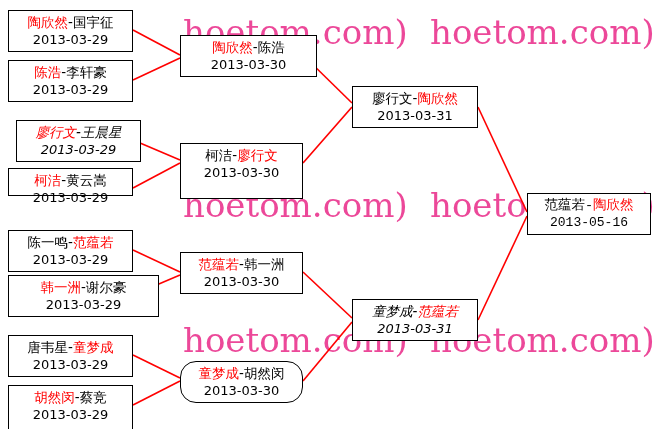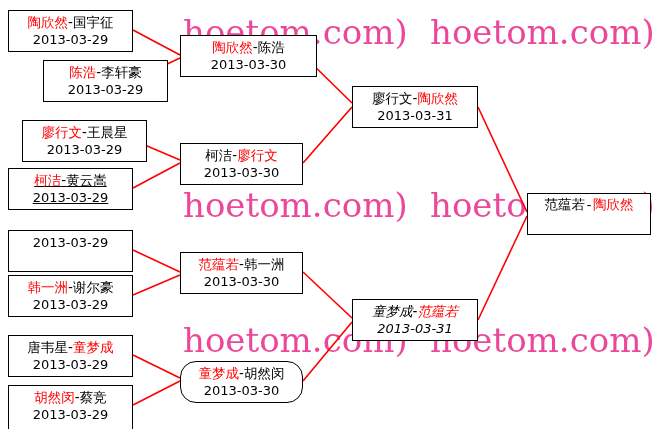--- a/index.html
+++ b/index.html
@@ -108,60 +108,61 @@
       <path d="M478,107 L527,212"></path>
       <path d="M478,320 L527,216"></path>
     </g>
   </svg>
 
   <div class="match" style="left:8px; top:10px; width:125px; height:42px;">
     <div class="players"><span class="red">陶欣然</span><span class="blk">-</span><span class="blk">国宇征</span></div>
     <div class="date">2013-03-29</div>
   </div>
 
-  <div class="match" style="left:8px; top:60px; width:125px; height:42px;margin-left:35px;">
+  <div class="match" style="left:8px; top:60px; width:125px; height:42px;">
     <div class="players"><span class="red">陈浩</span><span class="blk">-</span><span class="blk">李轩豪</span></div>
     <div class="date">2013-03-29</div>
   </div>
 
-  <div class="match" style="left:22px; top:120px; width:125px; height:42px;">
+  <div class="match" style="left:16px; top:120px; width:125px; height:42px;font-style:italic;">
     <div class="players"><span class="red">廖行文</span><span class="blk">-</span><span class="blk">王晨星</span></div>
     <div class="date">2013-03-29</div>
   </div>
 
-  <div class="match" style="left:8px; top:168px; width:125px; height:42px;text-decoration:underline;">
+  <div class="match" style="left:8px; top:168px; width:125px; height:28px;">
     <div class="players"><span class="red">柯洁</span><span class="blk">-</span><span class="blk">黄云嵩</span></div>
     <div class="date">2013-03-29</div>
   </div>
 
   <div class="match" style="left:8px; top:230px; width:125px; height:42px;">
+    <div class="players"><span class="blk">陈一鸣</span><span class="blk">-</span><span class="red">范蕴若</span></div>
     <div class="date">2013-03-29</div>
   </div>
 
-  <div class="match" style="left:8px; top:275px; width:125px; height:42px;text-align:center;">
+  <div class="match" style="left:8px; top:275px; width:151px; height:42px;text-align:center;">
     <div class="players"><span class="red">韩一洲</span><span class="blk">-</span><span class="blk">谢尔豪</span></div>
     <div class="date">2013-03-29</div>
   </div>
 
   <div class="match" style="left:8px; top:335px; width:125px; height:42px;">
     <div class="players"><span class="blk">唐韦星</span><span class="blk">-</span><span class="red">童梦成</span></div>
     <div class="date">2013-03-29</div>
   </div>
 
   <div class="match" style="left:8px; top:385px; width:125px; height:58px;">
     <div class="players"><span class="red">胡然闵</span><span class="blk">-</span><span class="blk">蔡竞</span></div>
     <div class="date">2013-03-29</div>
   </div>
 
   <div class="match" style="left:180px; top:35px; width:137px; height:42px;">
     <div class="players"><span class="red">陶欣然</span><span class="blk">-</span><span class="blk">陈浩</span></div>
     <div class="date">2013-03-30</div>
   </div>
 
-  <div class="match" style="left:180px; top:143px; width:123px; height:42px;">
+  <div class="match" style="left:180px; top:143px; width:123px; height:56px;">
     <div class="players"><span class="blk">柯洁</span><span class="blk">-</span><span class="red">廖行文</span></div>
     <div class="date">2013-03-30</div>
   </div>
 
   <div class="match" style="left:180px; top:252px; width:123px; height:42px;">
     <div class="players"><span class="red">范蕴若</span><span class="blk">-</span><span class="blk">韩一洲</span></div>
     <div class="date">2013-03-30</div>
   </div>
 
   <div class="match" style="left:180px; top:361px; width:123px; height:42px;border-radius:16px;">
@@ -174,15 +175,16 @@
     <div class="date">2013-03-31</div>
   </div>
 
   <div class="match" style="left:352px; top:299px; width:126px; height:42px;font-style:italic;">
     <div class="players"><span class="blk">童梦成</span><span class="blk">-</span><span class="red">范蕴若</span></div>
     <div class="date">2013-03-31</div>
   </div>
 
   <div class="match" style="left:527px; top:193px; width:124px; height:42px;font-family:Liberation Mono, monospace;">
     <div class="players"><span class="blk">范蕴若</span><span class="blk">-</span><span class="red">陶欣然</span></div>
+    <div class="date">2013-05-16</div>
   </div>
 
 </div>
 
 </body></html>

